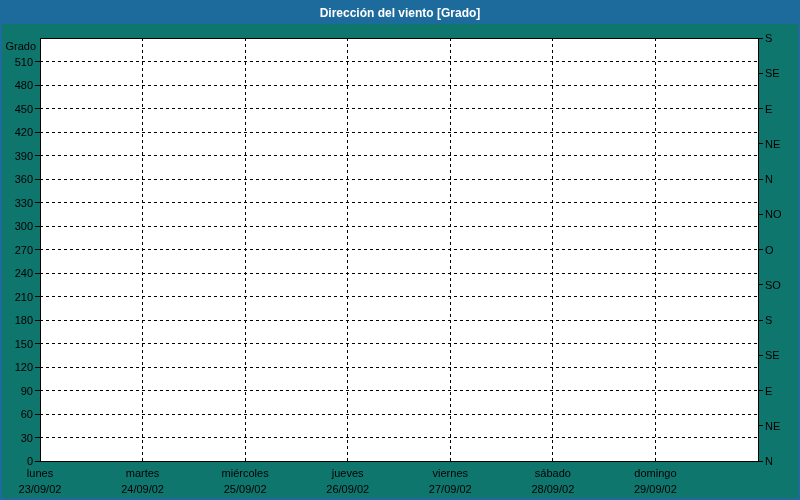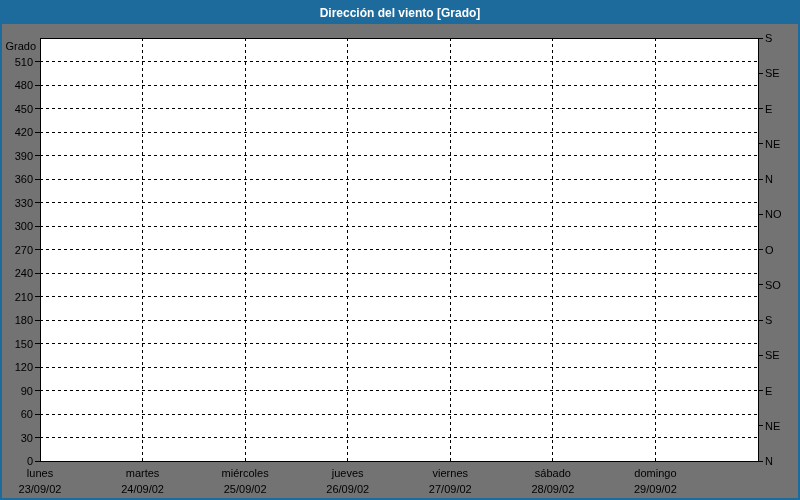--- a/index.html
+++ b/index.html
@@ -1,20 +1,20 @@
 <!DOCTYPE html>
 <html><head>
 <meta charset="utf-8">
 <style>
   html,body{margin:0;padding:0;background:#e8e8e8;}
   *{box-sizing:border-box;}
   .window{
     width:800px;height:500px;
     border:2px solid #1d6a9c;
-    background:#737373;
+    background:#0f766e;
     font-family:"Liberation Sans",sans-serif;
     overflow:hidden;
     position:relative;
   }
   .titlebar{
     height:22px;line-height:22px;
     background:#1d6a9c;
     color:#ffffff;
     font-size:12px;font-weight:bold;
     text-align:center;

